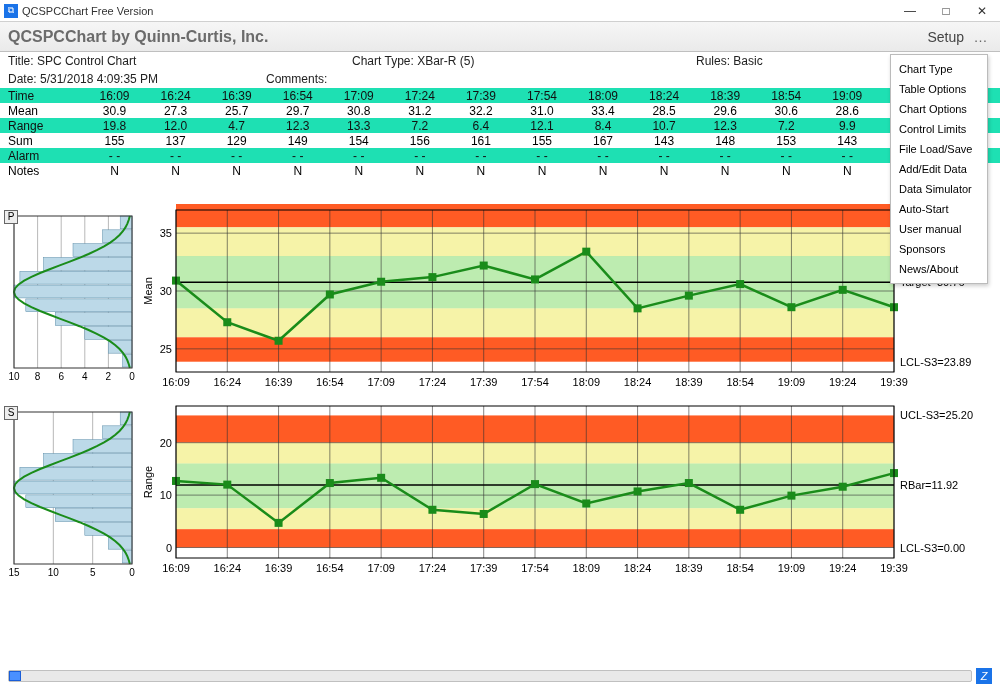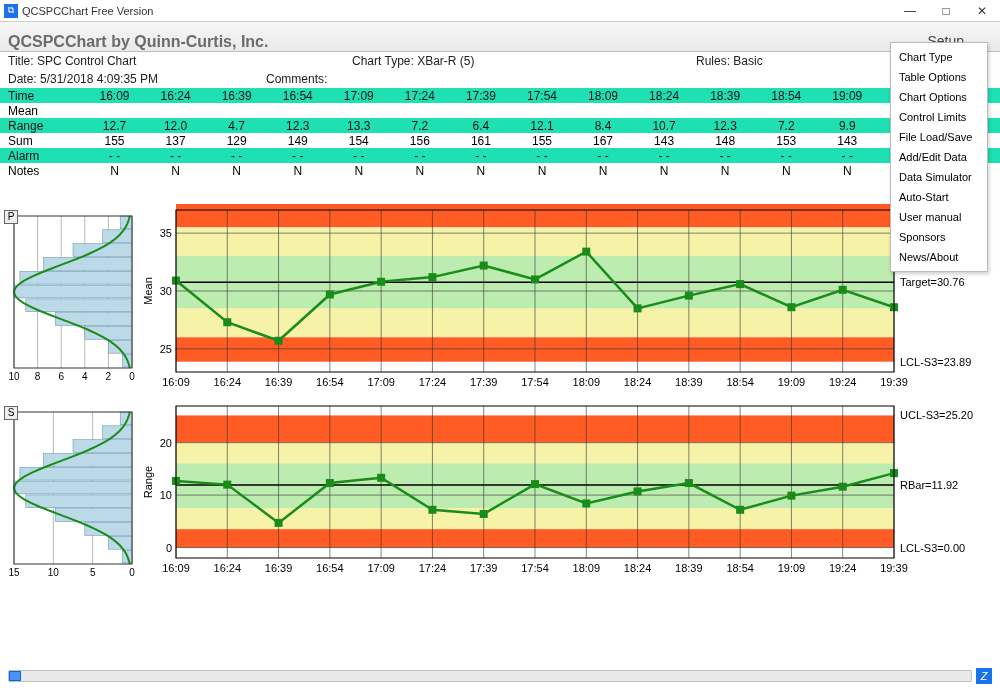--- a/index.html
+++ b/index.html
@@ -2,33 +2,33 @@
 <html><head>
 <meta charset="utf-8">
 <style>
   * { box-sizing: border-box; margin: 0; padding: 0; }
   html, body { width: 1000px; height: 688px; font-family: "Segoe UI", Arial, sans-serif; background: #fff; overflow: hidden; }
   .titlebar { height: 22px; background: #fff; display: flex; align-items: center; border-bottom: 1px solid #d0d0d0; font-size: 11px; color: #333; }
   .titlebar .app-icon { width: 14px; height: 14px; margin: 0 4px; background: #1a73e8; font-size: 9px; color: #fff; display:flex;align-items:center;justify-content:center; }
   .titlebar .title-text { flex: 0 0 auto; }
   .titlebar .win-btns { margin-left: auto; display: flex; }
   .titlebar .win-btn { width: 36px; height: 22px; display: flex; align-items: center; justify-content: center; font-size: 12px; }
-  .toolbar { height: 30px; background: linear-gradient(#f6f6f6,#eaeaea); border-bottom: 1px solid #bfbfbf; display: flex; align-items: flex-end; padding: 0 8px; }
+  .toolbar { height: 30px; background: linear-gradient(#f6f6f6,#eaeaea); border-bottom: 1px solid #bfbfbf; display: flex; align-items: center; padding: 0 8px; }
   .app-title { font-size: 16px; font-weight: 600; color: #6b6b6b; }
   .setup-btn { margin-left: auto; font-size: 14px; color: #444; padding: 2px 6px; }
   .more-btn { width: 22px; text-align: center; color: #666; font-size: 14px; letter-spacing:1px; }
   .metarow { display: flex; font-size: 12px; color: #222; padding: 2px 8px; gap: 48px; }
   .metarow > div { flex: 1; }
   .table { font-size: 12px; }
   .table-row { display: flex; align-items: center; height: 15px; }
   .rlabel { width: 84px; padding-left: 8px; }
   .cells { display: flex; flex: 1; }
   .cell { flex: 1; text-align: center; }
   .teal { background: #1ee0b3; color: #111; }
-  .menu { position: absolute; right: 12px; top: 42px; width: 98px; background: #fff; border: 1px solid #bbb; box-shadow: 1px 2px 4px rgba(0,0,0,0.2); font-size: 11px; padding: 4px 0; z-index: 50; }
+  .menu { position: absolute; right: 12px; top: 54px; width: 98px; background: #fff; border: 1px solid #bbb; box-shadow: 1px 2px 4px rgba(0,0,0,0.2); font-size: 11px; padding: 4px 0; z-index: 50; }
   .menu-item { padding: 4px 8px; white-space: nowrap; }
   .chart-area { position: relative; padding: 4px 6px 0 6px; }
   svg text { font-family: "Segoe UI", Arial, sans-serif; }
   .scroll { position: absolute; left: 8px; right: 28px; bottom: 6px; height: 12px; background: #e9e9e9; border: 1px solid #c0c0c0; border-radius: 2px; }
   .scroll .thumb { position:absolute; left:0; top:0; width:12px; height:10px; background:#4a90ff; border:1px solid #1a5ed8; }
   .zbtn { position:absolute; right:8px; bottom:4px; width:16px; height:16px; background:#1a73e8; color:#fff; font-size:11px; display:flex;align-items:center;justify-content:center;font-style:italic; }
 </style>
 </head>
 <body>
 
@@ -76,25 +76,42 @@
         <div class="cell">18:24</div>
         <div class="cell">18:39</div>
         <div class="cell">18:54</div>
         <div class="cell">19:09</div>
         <div class="cell">19:24</div>
         <div class="cell">19:39</div>
       </div>
     </div>
     <div class="table-row">
       <div class="rlabel">Mean</div>
+      <div class="cells">
+        <div class="cell">30.9</div>
+        <div class="cell">27.3</div>
+        <div class="cell">25.7</div>
+        <div class="cell">29.7</div>
+        <div class="cell">30.8</div>
+        <div class="cell">31.2</div>
+        <div class="cell">32.2</div>
+        <div class="cell">31.0</div>
+        <div class="cell">33.4</div>
+        <div class="cell">28.5</div>
+        <div class="cell">29.6</div>
+        <div class="cell">30.6</div>
+        <div class="cell">28.6</div>
+        <div class="cell">30.1</div>
+        <div class="cell">28.6</div>
+      </div>
     </div>
     <div class="table-row teal">
       <div class="rlabel">Range</div>
       <div class="cells">
-        <div class="cell">12.7</div>
+        <div class="cell">19.8</div>
         <div class="cell">12.0</div>
         <div class="cell">4.7</div>
         <div class="cell">12.3</div>
         <div class="cell">13.3</div>
         <div class="cell">7.2</div>
         <div class="cell">6.4</div>
         <div class="cell">12.1</div>
         <div class="cell">8.4</div>
         <div class="cell">10.7</div>
         <div class="cell">12.3</div>

